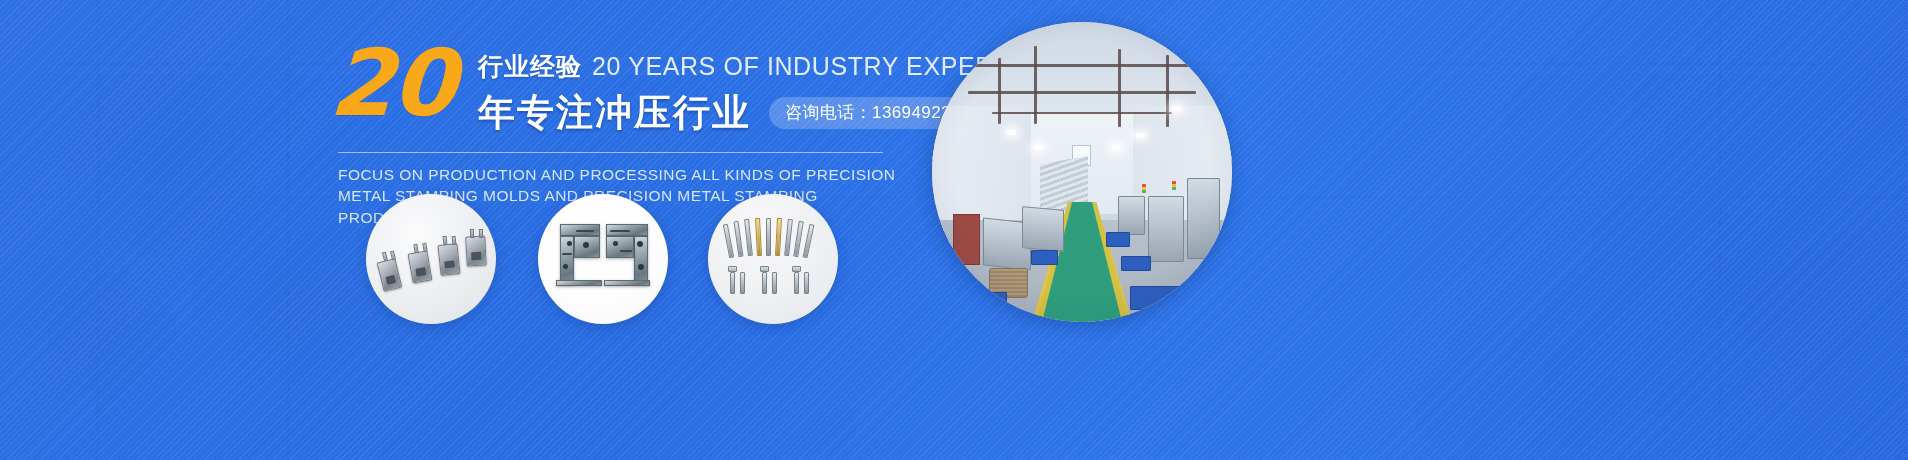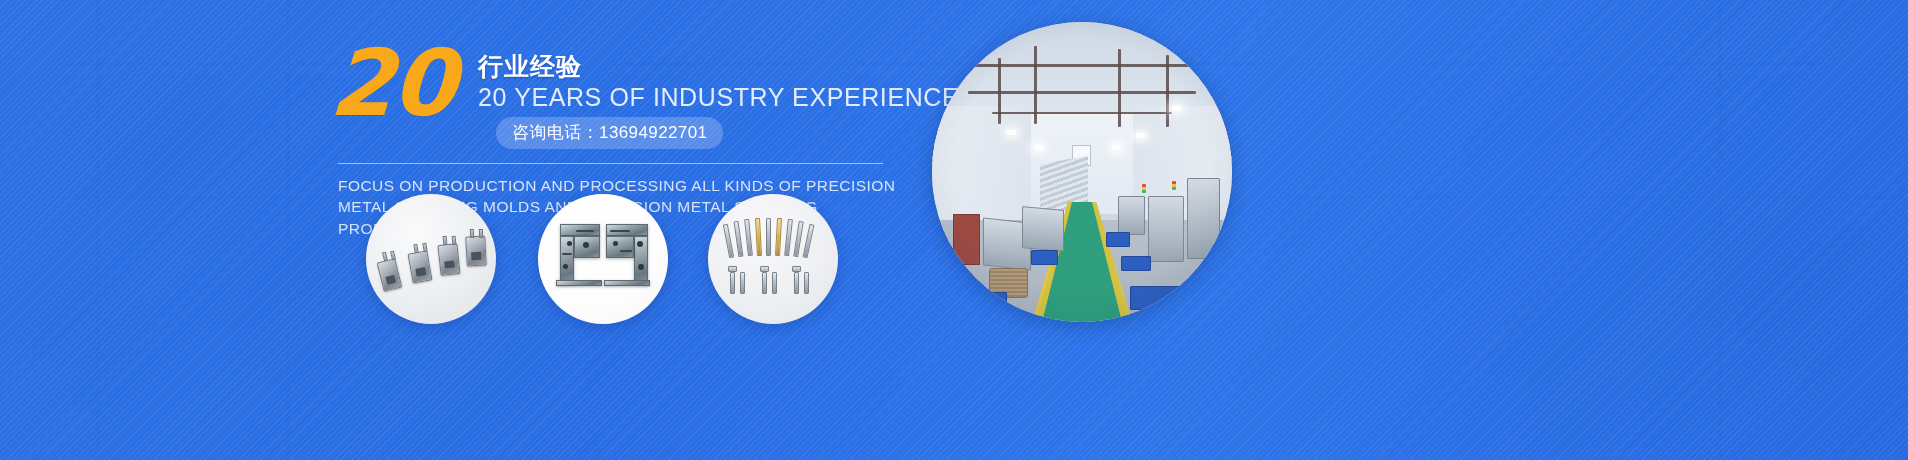--- a/index.html
+++ b/index.html
@@ -87,21 +87,20 @@
     transform:skewX(-6deg);
     margin-right:16px;
     text-shadow:0 1px 0 rgba(0,0,0,.10);
     user-select:none;
   }
   .head-right{ padding-top:6px; }
   .line-1{
     display:flex;
     align-items:baseline;
     white-space:nowrap;
-    flex-direction:column;
   }
   .cn-small{
     font-size:25px;
     font-weight:700;
     color:#ffffff;
     letter-spacing:1px;
     margin-right:10px;
     text-shadow:0 1px 2px rgba(0,30,90,.35);
   }
   .en-small{
@@ -330,20 +329,21 @@
       <div class="big-20">20</div>
 
       <div class="head-right">
 
         <div class="line-1">
           <span class="cn-small">行业经验</span>
           <span class="en-small">20 YEARS OF INDUSTRY EXPERIENCE</span>
         </div>
 
         <div class="line-2">
+          <span class="cn-big">年专注冲压行业</span>
           <span class="phone-pill">咨询电话：13694922701</span>
         </div>
 
       </div>
     </div>
 
     <div class="divider"></div>
 
     <div class="sub-en">FOCUS ON PRODUCTION AND PROCESSING ALL KINDS OF PRECISION METAL STAMPING MOLDS AND PRECISION METAL STAMPING PRODUCTS</div>
   </div>

